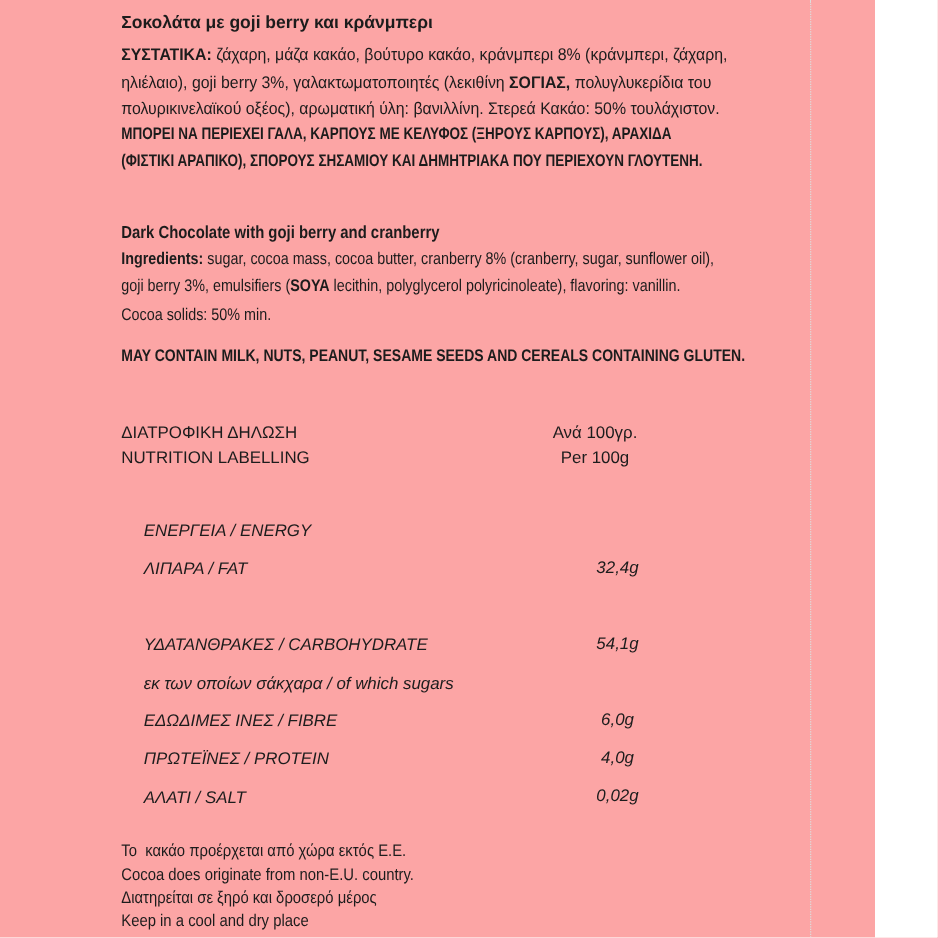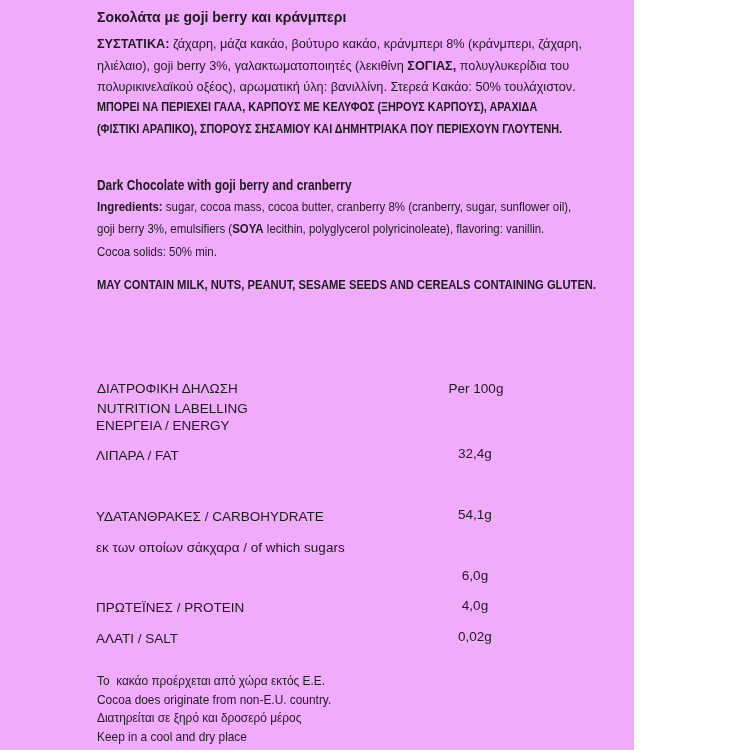--- a/index.html
+++ b/index.html
@@ -2,44 +2,44 @@
 <html><head>
 <meta charset="utf-8">
 <style>
   html, body { margin: 0; padding: 0; background: #ffffff; }
   body {
     width: 750px; height: 750px;
     font-family: "Liberation Sans", sans-serif;
     color: #1c1c1c;
     -webkit-font-smoothing: antialiased;
   }
-  .doc { position: relative; width: 634px; height: 750px; overflow: hidden; background: #f0abfc; }
+  .doc { position: relative; width: 700px; height: 750px; overflow: hidden; background: #fca5a5; }
 
   .abs { position: absolute; left: 97px; }
   .line { white-space: pre; font-size: 13.5px; line-height: 21.5px; }
   .b { font-weight: bold; }
 
   .title-el   { top: 7px;  font-size: 14px; font-weight: bold; line-height: 20px; }
   .ing-el     { top: 33px; transform: scaleX(0.94); transform-origin: 0 0; }
   .ing-el .line { line-height: 21.5px; }
   .all-el     { top: 96px; font-weight: bold; transform: scaleX(0.80); transform-origin: 0 0; }
   .all-el .line { line-height: 22px; }
   .title-en   { top: 175px; font-size: 14px; font-weight: bold; line-height: 20px;
                 transform: scaleX(0.85); transform-origin: 0 0; }
   .ing-en     { top: 196px; transform: scaleX(0.85); transform-origin: 0 0; }
   .ing-en .line { line-height: 22.3px; }
   .may-en     { top: 275px; font-weight: bold; line-height: 20px;
                 transform: scaleX(0.83); transform-origin: 0 0; }
 
-  .nut-header { top: 336px; width: 553px; margin-top: 43px; }
+  .nut-header { top: 336px; width: 553px; }
   .nut-header .cell-left .line,
   .nut-header .cell-right .line { line-height: 20px; }
   .cell-right { position: absolute; left: 251px; top: 0; width: 256px; text-align: center; }
 
-  .nut-row { position: absolute; left: 96px; width: 553px; height: 30px; }
+  .nut-row { position: absolute; left: 115px; width: 553px; height: 30px; font-style: italic; }
   .nut-row .label { white-space: pre; font-size: 13.5px; line-height: 16px; }
   .nut-row .value { position: absolute; left: 251px; top: 0; width: 256px;
                     text-align: center; white-space: pre; font-size: 13.5px; line-height: 16px; }
 
   .storage { top: 672px; transform: scaleX(0.88); transform-origin: 0 0; }
   .storage .line { line-height: 18.6px; }
 
   .guide { position: absolute; left: 648px; top: 0; height: 750px; width: 0;
            border-left: 1px dotted #dcdcdc; }
 </style>
@@ -72,20 +72,21 @@
   </div>
 
   <div class="abs line may-en">MAY CONTAIN MILK, NUTS, PEANUT, SESAME SEEDS AND CEREALS CONTAINING GLUTEN.</div>
 
   <div class="abs nut-header">
     <div class="cell-left">
       <div class="line">ΔΙΑΤΡΟΦΙΚΗ ΔΗΛΩΣΗ</div>
       <div class="line">NUTRITION LABELLING</div>
     </div>
     <div class="cell-right">
+      <div class="line">Ανά 100γρ.</div>
       <div class="line">Per 100g</div>
     </div>
   </div>
 
   <div>
     <div class="nut-row" style="top:416px">
       <span class="label">ΕΝΕΡΓΕΙΑ / ENERGY</span>
     </div>
     <div class="nut-row" style="top:446px">
       <span class="label">ΛΙΠΑΡΑ / FAT</span>
@@ -94,20 +95,21 @@
     <div class="nut-row" style="top:477px">
     </div>
     <div class="nut-row" style="top:507px">
       <span class="label">ΥΔΑΤΑΝΘΡΑΚΕΣ / CARBOHYDRATE</span>
       <div class="value">54,1g</div>
     </div>
     <div class="nut-row" style="top:538px">
       <span class="label">εκ των οποίων σάκχαρα / of which sugars</span>
     </div>
     <div class="nut-row" style="top:568px">
+      <span class="label">ΕΔΩΔΙΜΕΣ ΙΝΕΣ / FIBRE</span>
       <div class="value">6,0g</div>
     </div>
     <div class="nut-row" style="top:598px">
       <span class="label">ΠΡΩΤΕΪΝΕΣ / PROTEIN</span>
       <div class="value">4,0g</div>
     </div>
     <div class="nut-row" style="top:629px">
       <span class="label">ΑΛΑΤΙ / SALT</span>
       <div class="value">0,02g</div>
     </div>

